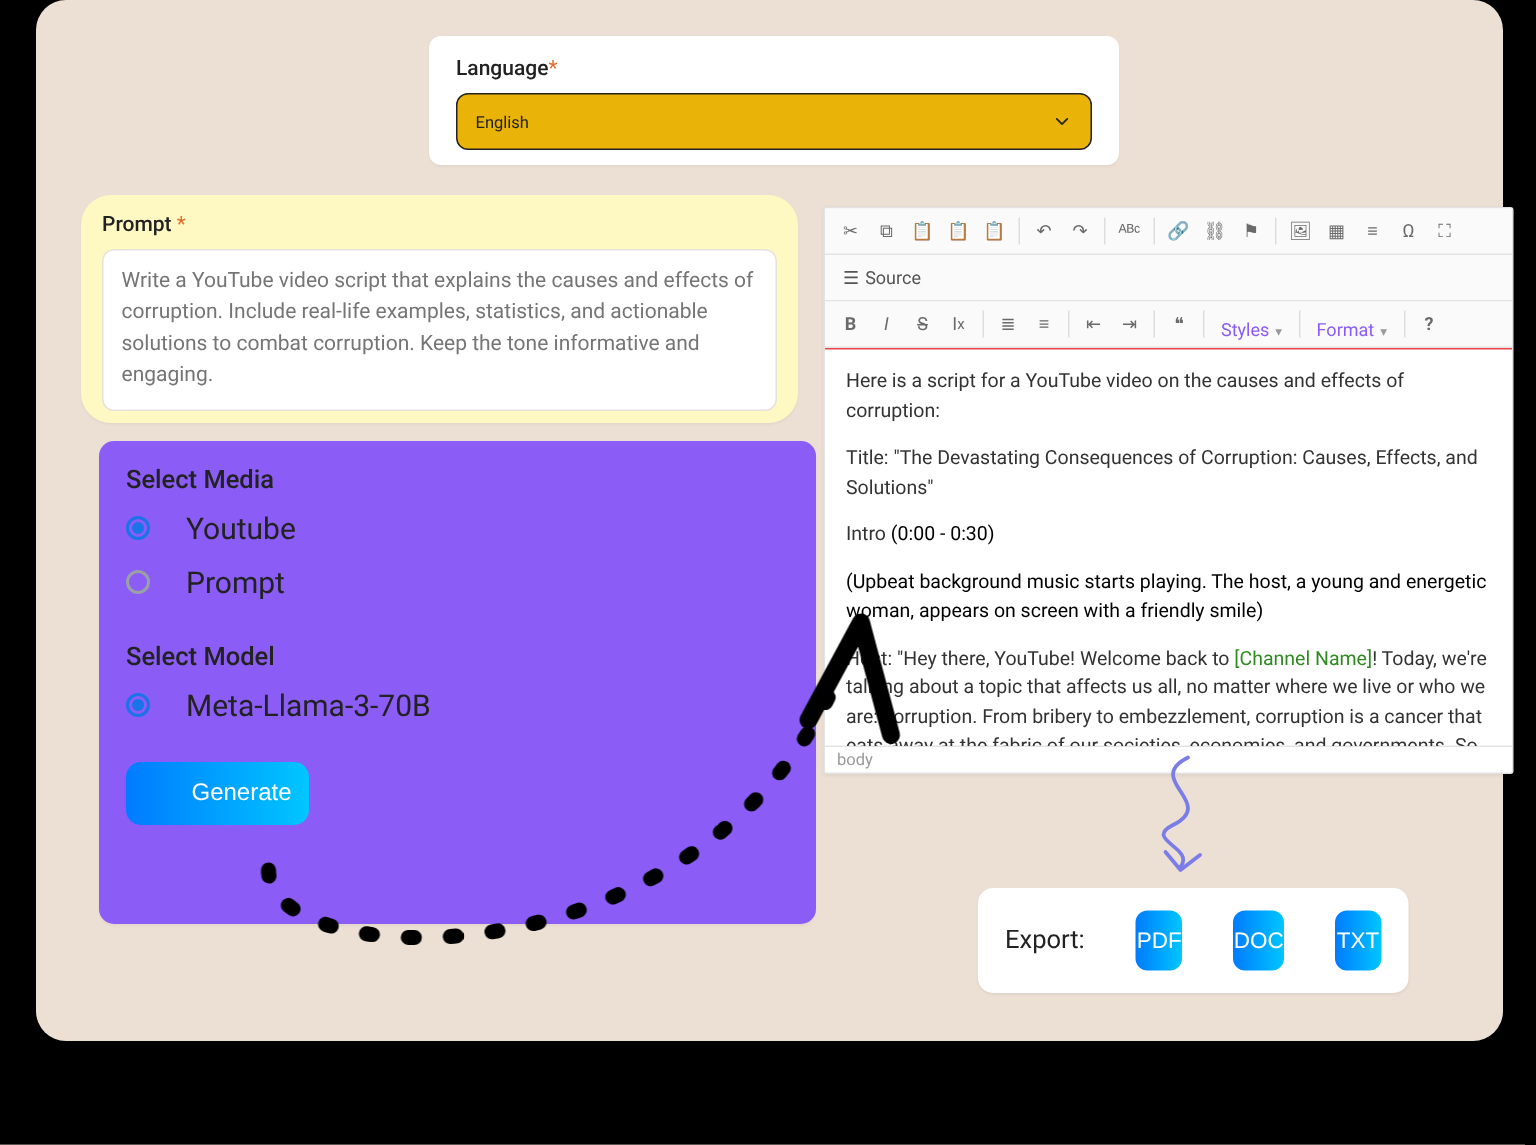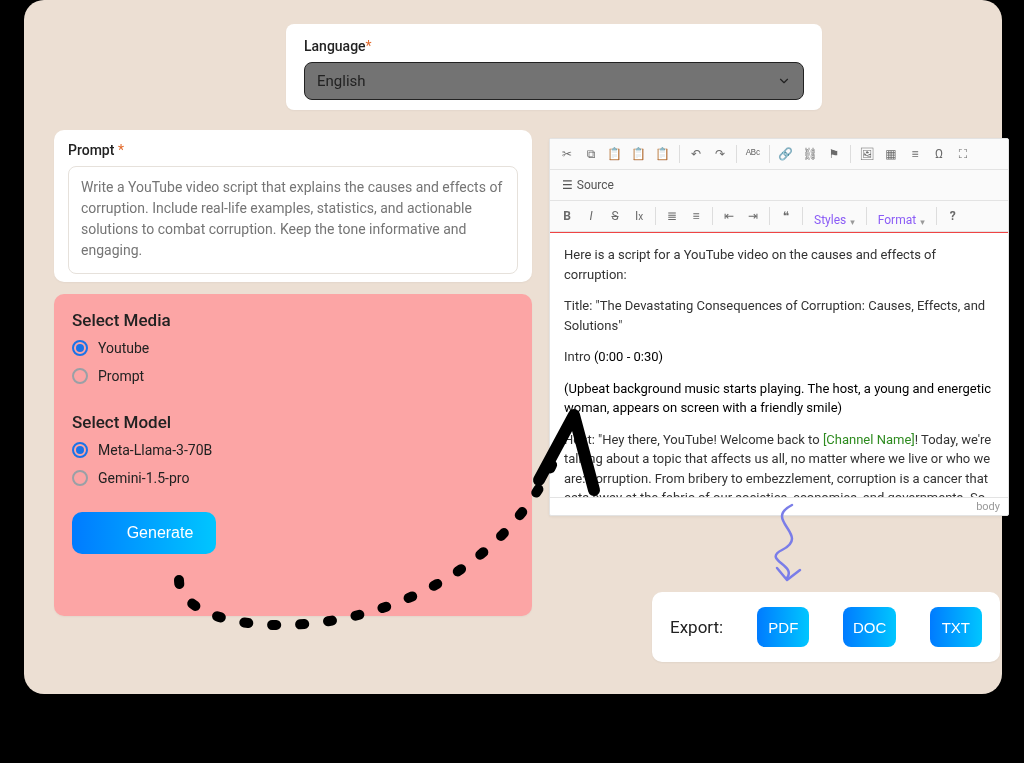--- a/index.html
+++ b/index.html
@@ -1,58 +1,58 @@
 <!DOCTYPE html>
 <html><head>
 <meta charset="utf-8">
 <style>
   * { box-sizing: border-box; margin: 0; padding: 0; }
   body { font-family: -apple-system, BlinkMacSystemFont, "Segoe UI", Roboto, Arial, sans-serif; background:#000; font-size:14px; color:#222; }
   .page { width:1024px; height:763px; background:#000; position:relative; }
   .canvas { position:absolute; left:24px; top:0; width:978px; height:694px; background:#ecdfd3; border-radius:20px; }
 
   
-  .lang-card { position:absolute; left:262px; top:24px; width:536px; height:86px; background:#fff; border-radius:8px; box-shadow:0 1px 2px rgba(0,0,0,0.04); padding:14px 18px; }
+  .lang-card { position:absolute; left:262px; top:24px; width:460px; height:86px; background:#fff; border-radius:8px; box-shadow:0 1px 2px rgba(0,0,0,0.04); padding:14px 18px; }
   .lbl { font-size:14px; font-weight:500; color:#222; }
   .req { color:#e26b2d; }
   .select-wrap { margin-top:8px; position:relative; }
-  .select { width:100%; height:38px; border:1.5px solid #222; border-radius:8px; padding:0 12px; background:#737373; font-size:15px; color:#222; outline:none; display:flex; align-items:center; justify-content:space-between; cursor:pointer; }
+  .select { width:100%; height:38px; border:1.5px solid #222; border-radius:8px; padding:0 12px; background:#eab308; font-size:11px; color:#222; outline:none; display:flex; align-items:center; justify-content:space-between; cursor:pointer; }
   .chev { width:14px; height:14px; }
 
   
-  .prompt-card { position:absolute; left:30px; top:130px; width:478px; height:152px; background:#ffffff; border-radius:10px; padding:12px 14px; box-shadow:0 1px 2px rgba(0,0,0,.04); }
+  .prompt-card { position:absolute; left:30px; top:130px; width:478px; height:152px; background:#fef9c3; border-radius:20px; padding:12px 14px; box-shadow:0 1px 2px rgba(0,0,0,.04); }
   .prompt-box { margin-top:8px; width:100%; height:108px; border:1px solid #e6e1db; border-radius:8px; padding:10px 12px; font-size:14px; color:#9a9ea6; line-height:1.5; font-family:inherit; resize:none; outline:none; }
 
   
-  .options-card { position:absolute; left:30px; top:294px; width:478px; height:322px; background:#fca5a5; border-radius:10px; padding:16px 18px; box-shadow:0 1px 2px rgba(0,0,0,.04); }
+  .options-card { position:absolute; left:42px; top:294px; width:478px; height:322px; background:#8b5cf6; border-radius:10px; padding:16px 18px; box-shadow:0 1px 2px rgba(0,0,0,.04); }
   .section-title { font-size:17px; font-weight:500; margin-bottom:10px; color:#222; }
-  .radio-row { display:flex; align-items:flex-end; gap:10px; font-size:14px; color:#222; margin-bottom:12px; cursor:pointer; }
+  .radio-row { display:flex; align-items:center; gap:24px; font-size:20px; color:#222; margin-bottom:12px; cursor:pointer; }
   .radio { width:16px; height:16px; border-radius:50%; border:2px solid #9aa0a6; display:inline-flex; align-items:center; justify-content:center; }
   .radio.checked { border-color:#1a73e8; }
   .radio.checked::after { content:""; width:8px; height:8px; border-radius:50%; background:#1a73e8; }
   .spacer { height:16px; }
 
-  .generate-btn { margin-top:14px; display:inline-flex; align-items:center; justify-content:center; height:42px; width:144px; border:none; border-radius:10px; background:linear-gradient(90deg,#007bff 0%,#00c6ff 100%); color:#fff; font-size:16px; font-weight:500; cursor:pointer;padding-left:32px; }
+  .generate-btn { margin-top:14px; display:inline-flex; align-items:center; justify-content:center; height:42px; width:122px; border:none; border-radius:10px; background:linear-gradient(90deg,#007bff 0%,#00c6ff 100%); color:#fff; font-size:16px; font-weight:500; cursor:pointer;padding-left:32px; }
 
   
   .editor-card { position:absolute; left:525px; top:138px; width:460px; height:378px; background:#fff; border-radius:2px; box-shadow:0 1px 3px rgba(0,0,0,.06); border:1px solid #e3e3e3; display:flex; flex-direction:column; }
   .toolbar-row { display:flex; align-items:center; gap:2px; flex-wrap:wrap; padding:4px 6px; border-bottom:1px solid #e3e3e3; background:#fafafa; }
   .t-btn { width:22px; height:22px; display:inline-flex; align-items:center; justify-content:center; border-radius:2px; color:#6a6a6a; font-size:12px; cursor:pointer; }
   .t-sep { width:1px; height:18px; background:#ddd; margin:0 3px; }
   .t-drop { display:inline-flex; align-items:flex-end; gap:4px; font-size:12px; color:#8b5cf6; padding:0 6px; height:22px; cursor:pointer; }
   .t-drop::after { content:"▾"; font-size:9px; color:#999; }
   .src-btn { display:inline-flex; align-items:center; gap:4px; height:22px; padding:0 6px; font-size:12px; color:#555; cursor:pointer; }
   .editor-body { flex:1; padding:12px 14px; overflow:auto; font-size:13px; line-height:1.5; color:#333; border-top:1px solid #ef4444; }
   .editor-body p { margin-bottom:12px; }
   .orange { color:#000000; }
   .green { color:#2e8b1f; }
-  .editor-status { height:18px; border-top:1px solid #e3e3e3; font-size:11px; color:#999; padding:2px 8px;text-align:right; }
+  .editor-status { height:18px; border-top:1px solid #e3e3e3; font-size:11px; color:#999; padding:2px 8px; }
 
   
-  .export-card { position:absolute; left:628px; top:592px; width:348px; height:70px; background:#fff; border-radius:10px; display:flex; align-items:center; gap:14px; padding:0 18px; box-shadow:0 1px 2px rgba(0,0,0,.05); }
+  .export-card { position:absolute; left:628px; top:592px; width:287px; height:70px; background:#fff; border-radius:10px; display:flex; align-items:center; gap:14px; padding:0 18px; box-shadow:0 1px 2px rgba(0,0,0,.05); }
   .export-lbl { font-size:17px; }
   .exp-btn { height:40px; width:78px; border:none; border-radius:8px; background:linear-gradient(90deg,#007bff 0%,#00c6ff 100%); color:#fff; font-size:15px; font-weight:500; cursor:pointer;margin-left:20px; }
 
   
   .arrow-main { position:absolute; left:115px; top:380px; width:470px; height:290px; pointer-events:none; }
   .arrow-squig { position:absolute; left:728px; top:500px; width:80px; height:90px; pointer-events:none; }
 </style>
 </head>
 <body>
 
@@ -90,24 +90,20 @@
         <span class="radio"></span>
         <span>Prompt</span>
       </div>
 
       <div class="spacer"></div>
 
       <div class="section-title">Select Model</div>
       <div class="radio-row">
         <span class="radio checked"></span>
         <span>Meta-Llama-3-70B</span>
-      </div>
-      <div class="radio-row">
-        <span class="radio"></span>
-        <span>Gemini-1.5-pro</span>
       </div>
 
       <button class="generate-btn">Generate</button>
     </div>
 
     <div class="editor-card">
       <div class="toolbar-row">
         <span class="t-btn">✂</span>
         <span class="t-btn">⧉</span>
         <span class="t-btn">📋</span>

